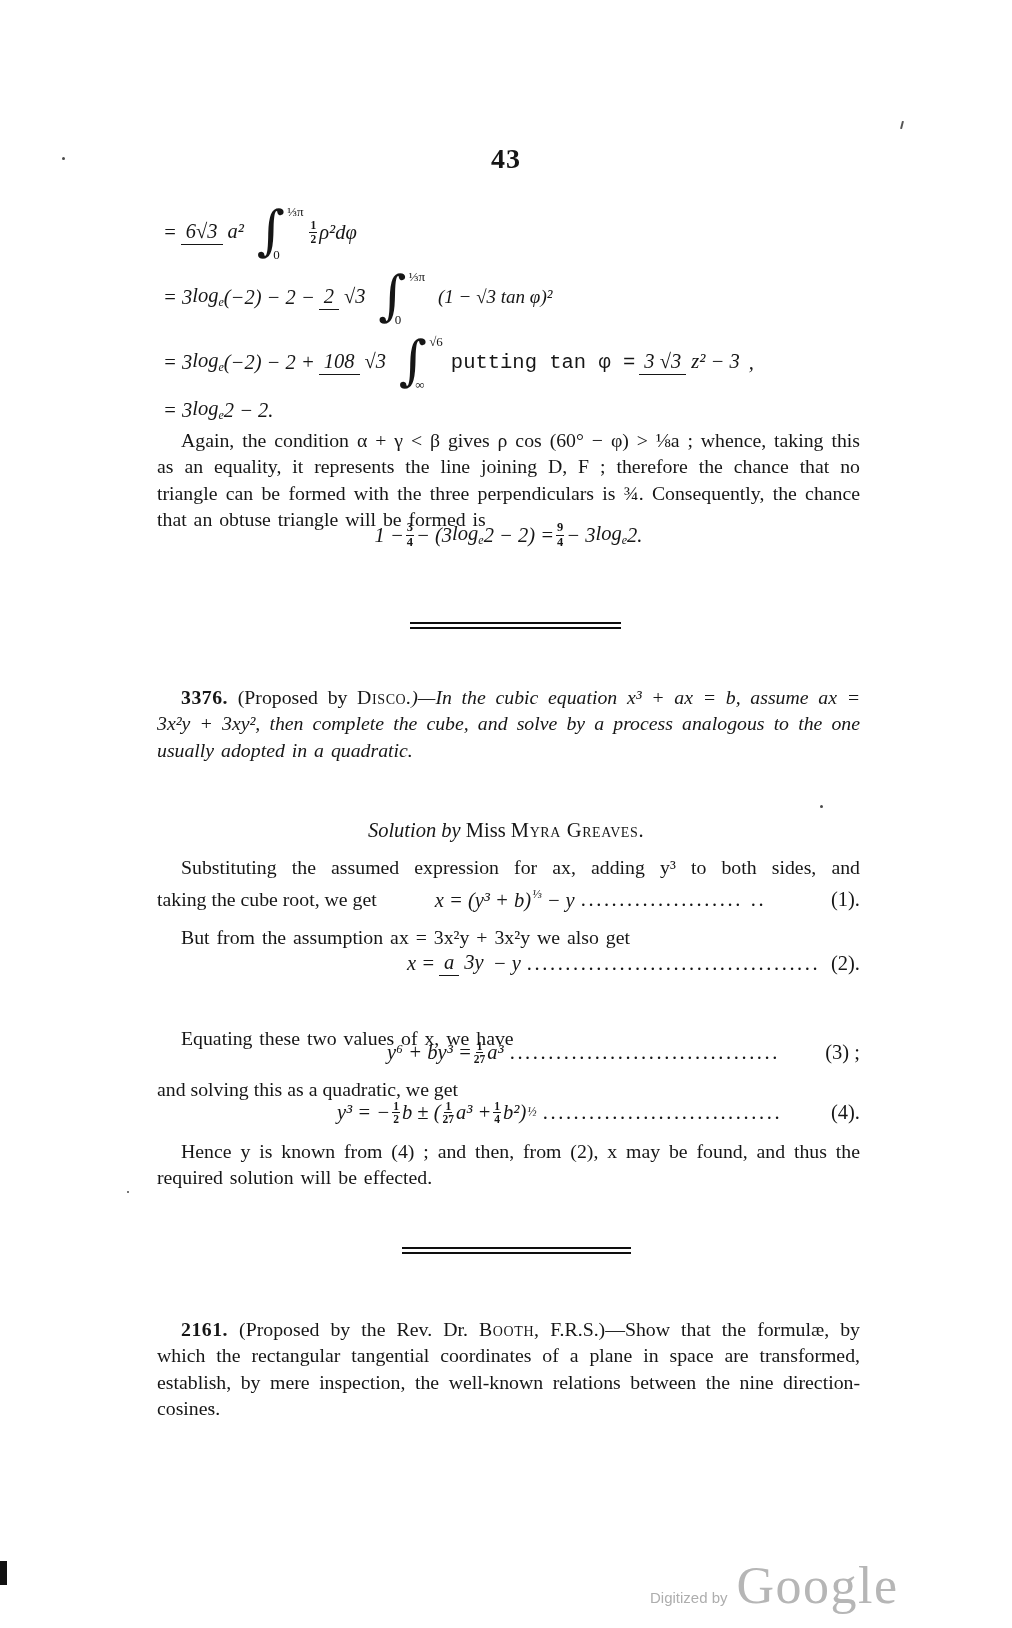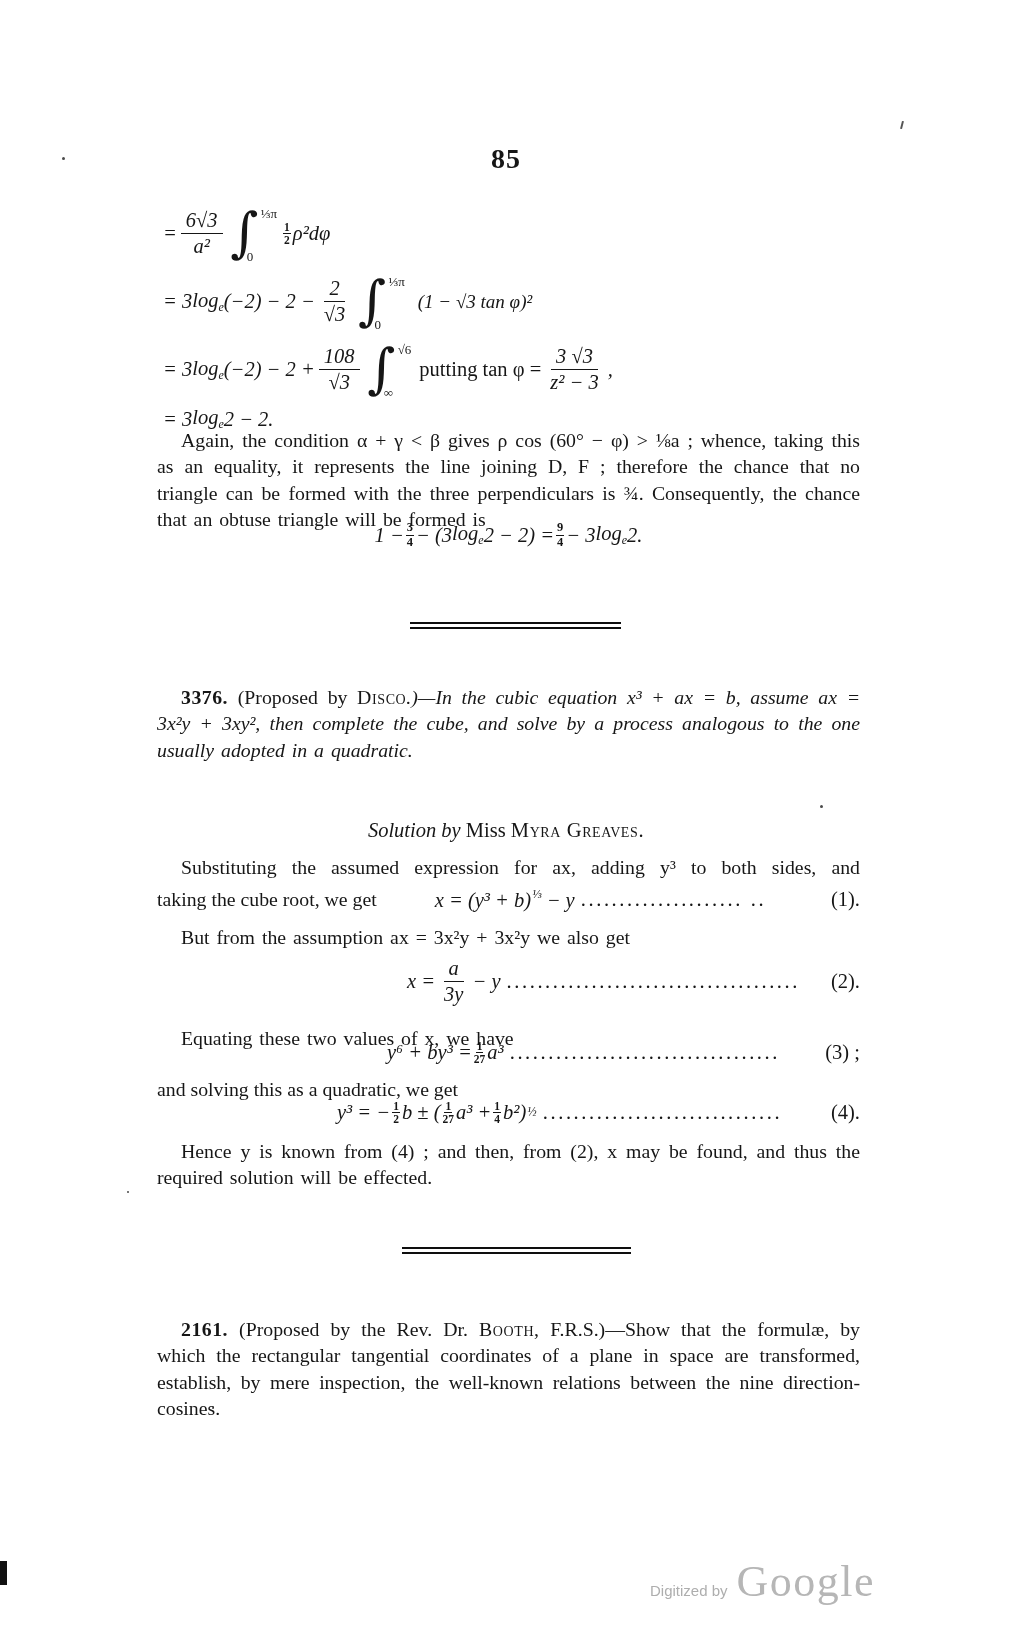--- a/index.html
+++ b/index.html
@@ -7,28 +7,28 @@
     width:1012px; height:1628px; position:relative;
     background:#ffffff; color:#161616;
     font-family:"Liberation Serif", serif;
     overflow:hidden;
   }
   .abs { position:absolute; }
   .just { text-align:justify; word-spacing:2px; }
   .justline { text-align:justify; text-align-last:justify; word-spacing:2px; }
   .indent { text-indent:24px; }
   .math { font-style:italic; }
-  .up { font-style:normal; }
+  .up { font-style:normal;font-family:Liberation Mono, monospace; }
   .sc { font-variant:small-caps; letter-spacing:0.6px; }
   .pnum { font-weight:bold; letter-spacing:0.5px; }
   .ital { font-style:italic; }
 
   
-  .frac { display:inline-flex; flex-direction:column; align-items:center;
-          line-height:1.22; margin:6px 4px; text-align:center; }
+  .frac { display:inline-flex; 
+          line-height:1.22; margin:0 4px; text-align:center; }
   .frac .fn { border-bottom:1.7px solid #161616; padding:0 5px; }
   .frac .fd { padding:0 5px; }
   .bf { font-size:19px; }
 
   
   .sfrac { display:inline-flex; flex-direction:column; align-items:center;
            font-size:11.5px; line-height:1.08; margin:0 2px; font-weight:bold; font-style:normal; }
   .sfrac .fn { border-bottom:1.2px solid #161616; padding:0 1px; }
 
   
@@ -45,28 +45,28 @@
   .eqcline { display:flex; align-items:center; font-size:20.5px; }
   .dotfill { flex:1 1 auto; overflow:hidden; white-space:nowrap;
              letter-spacing:2.6px; margin:0 6px; font-style:normal; }
   .elabel { font-style:normal; }
 
   .drule { border-top:2.5px solid #0e0e0e; border-bottom:2px solid #0e0e0e; height:3px; }
 
   .para { font-size:19.8px; line-height:26.3px; }
 
   .dig { font-family:"Liberation Sans", sans-serif; font-size:15px; color:#aeaeae; }
-  .goog { font-family:"Liberation Serif", serif; font-size:44px; color:#b6b6b6; letter-spacing:1.5px; }
+  .goog { font-family:"Liberation Serif", serif; font-size:52px; color:#b6b6b6; letter-spacing:1.5px; }
 
   .speck { position:absolute; background:#4a4a4a; border-radius:50%; }
 </style>
 </head>
 <body>
 
-<div class="abs" style="top:143px;left:0;width:1012px;text-align:center;font-size:28px;font-weight:bold;letter-spacing:1px;">85</div>
+<div class="abs" style="top:143px;left:0;width:1012px;text-align:center;font-size:28px;font-weight:bold;letter-spacing:1px;">43</div>
 
 <div class="speck" style="left:62px;top:157px;width:3px;height:3px;"></div>
 <div class="abs" style="left:901px;top:121px;width:2px;height:8px;background:#555;transform:rotate(14deg);"></div>
 <div class="speck" style="left:820px;top:805px;width:3px;height:3px;"></div>
 <div class="speck" style="left:127px;top:1191px;width:2px;height:2px;"></div>
 <div class="speck" style="left:212px;top:1407px;width:2px;height:2px;"></div>
 
 <div class="abs" style="top:202px;left:163px;width:724px;display:flex;flex-direction:column;gap:5px;">
 
   <div class="eqrow math">

